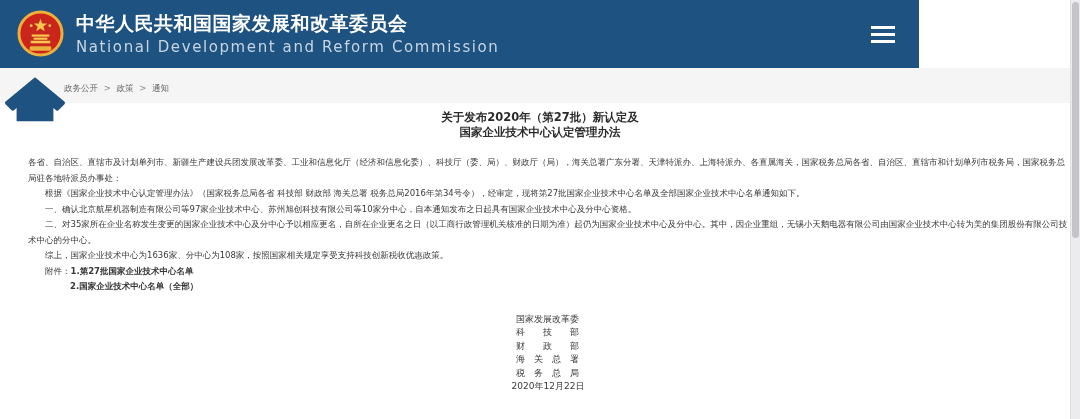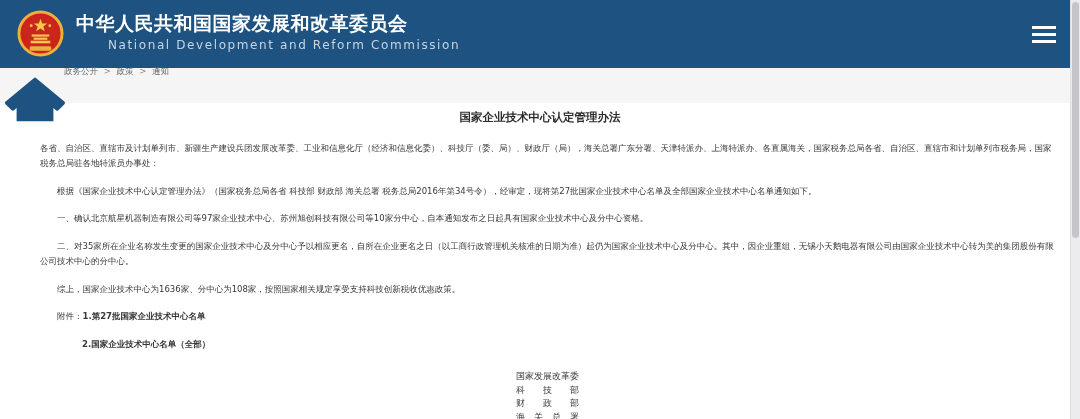--- a/index.html
+++ b/index.html
@@ -4,61 +4,60 @@
 <style>
   * { box-sizing: border-box; }
   html,body { margin:0; padding:0; }
   body {
     width:1080px; height:419px; position:relative; overflow:hidden;
     background:#ffffff;
     font-family:"DejaVu Sans","Liberation Sans",sans-serif;
   }
   
   .header {
-    position:absolute; top:0; left:0; width:1080px; height:68px;
+    position:absolute; top:0; left:0; width:919px; height:68px;
     background:#1e5280;
   }
   .emblem { position:absolute; left:17px; top:10px; width:47px; height:47px; }
   .header-titles { position:absolute; left:76px; top:11px; }
   .title-zh {
     color:#ffffff; font-size:19px; font-weight:bold; letter-spacing:0.5px;
     line-height:24px; white-space:nowrap;
   }
   .title-en {
-    color:#c7d5e2; font-size:12px; letter-spacing:1.6px; margin-top:3px;
+    color:#c7d5e2; font-size:15px; letter-spacing:1.6px; margin-top:3px;
     white-space:nowrap;
-    margin-left:32px;
   }
   .hamburger { position:absolute; right:24px; top:26px; width:24px; cursor:pointer; }
   .hamburger .bar { width:24px; height:2.5px; background:#ffffff; margin-bottom:4.5px; }
   .hamburger .bar:last-child { margin-bottom:0; }
   
   .breadcrumb-bar {
     position:absolute; top:68px; left:0; width:1080px; height:35px;
     background:#f5f5f6;
   }
   .home-icon { position:absolute; left:4px; top:76px; width:62px; height:46px; }
   .breadcrumb-text {
-    position:absolute; left:64px; top:66px; font-size:8.5px; color:#666666;
+    position:absolute; left:64px; top:83px; font-size:8.5px; color:#666666;
     white-space:nowrap;
   }
   .breadcrumb-text .crumb { cursor:pointer; }
   .breadcrumb-text .sep { margin:0 3px; color:#888888; }
   
   .doc { position:absolute; top:103px; left:0; width:1080px; }
   .doc-title {
     text-align:center; font-weight:bold; font-size:11.5px; color:#2b2b2b;
     line-height:14.5px; margin-top:7px;
   }
   .doc-number { text-align:center; font-size:9.5px; color:#333333; margin-top:7px; }
   .doc-body {
     margin:16px 12px 0 28px; width:1040px;
     font-size:8.5px; color:#383838; line-height:15.5px;
   }
-  .doc-body p { margin:12px; text-indent:17px; }
+  .doc-body p { margin:0; text-indent:17px; }
   .doc-body p.salutation { text-indent:0; }
   .attach-line2 { text-indent:0 !important; padding-left:42px; }
   .attach-item { cursor:pointer;font-weight:bold; }
   
   .signature {
     margin-top:18px; display:flex; flex-direction:column; align-items:center;
     font-size:9px; color:#383838; line-height:13.5px;
   }
   .signer-line { width:64px; white-space:pre; text-align:justify; }
   .sign-date { white-space:nowrap; }
@@ -107,20 +106,21 @@
 <div class="breadcrumb-text">
   <span class="crumb">政务公开</span>
   <span class="sep">&gt;</span>
   <span class="crumb">政策</span>
   <span class="sep">&gt;</span>
   <span class="crumb">通知</span>
 </div>
 
 <div class="doc">
   <div class="doc-title">
+    <div>关于发布2020年（第27批）新认定及</div>
     <div>国家企业技术中心认定管理办法</div>
   </div>
 
   <div class="doc-body">
     <p class="salutation">各省、自治区、直辖市及计划单列市、新疆生产建设兵团发展改革委、工业和信息化厅（经济和信息化委）、科技厅（委、局）、财政厅（局），海关总署广东分署、天津特派办、上海特派办、各直属海关，国家税务总局各省、自治区、直辖市和计划单列市税务局，国家税务总局驻各地特派员办事处：</p>
     <p>根据《国家企业技术中心认定管理办法》（国家税务总局各省 科技部 财政部 海关总署 税务总局2016年第34号令），经审定，现将第27批国家企业技术中心名单及全部国家企业技术中心名单通知如下。</p>
     <p>一、确认北京航星机器制造有限公司等97家企业技术中心、苏州旭创科技有限公司等10家分中心，自本通知发布之日起具有国家企业技术中心及分中心资格。</p>
     <p>二、对35家所在企业名称发生变更的国家企业技术中心及分中心予以相应更名，自所在企业更名之日（以工商行政管理机关核准的日期为准）起仍为国家企业技术中心及分中心。其中，因企业重组，无锡小天鹅电器有限公司由国家企业技术中心转为美的集团股份有限公司技术中心的分中心。</p>
     <p>综上，国家企业技术中心为1636家、分中心为108家，按照国家相关规定享受支持科技创新税收优惠政策。</p>
     <p><span>附件：</span><span class="attach-item">1.第27批国家企业技术中心名单</span></p>

